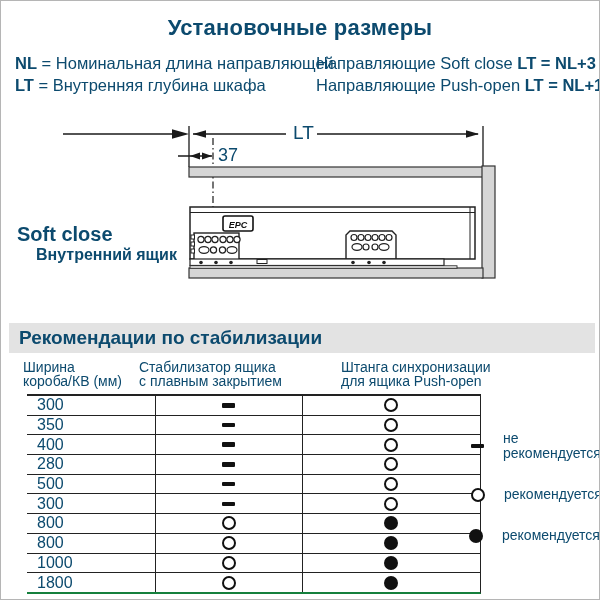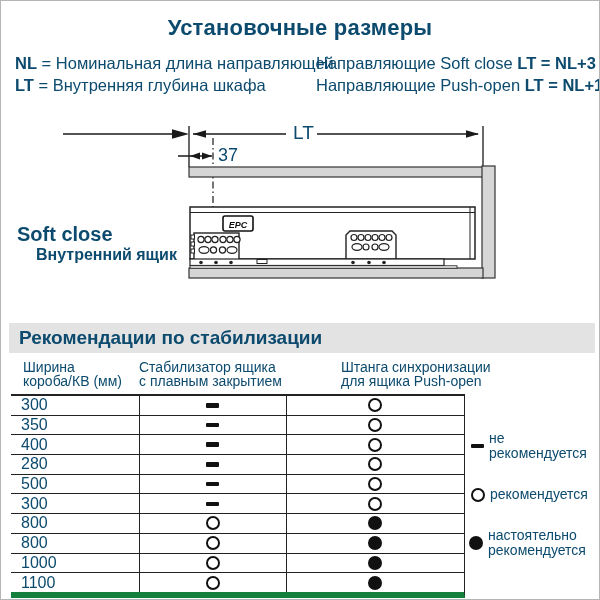--- a/index.html
+++ b/index.html
@@ -30,36 +30,36 @@
   .rec-header{
     position:absolute;top:0;left:8px;width:586px;height:30px;
     background:#e3e3e3;display:flex;align-items:center;
     font-size:19px;font-weight:bold;padding-left:10px;box-sizing:border-box;
   }
   .colhead{position:absolute;font-size:14px;line-height:14px;white-space:nowrap;}
   .colhead-1{top:37px;left:22px;}
   .colhead-2{top:37px;left:138px;}
   .colhead-3{top:37px;left:300px;margin-left:40px;}
   .grid{
-    position:absolute;top:71px;left:10px;width:453px;
-    border-top:2px solid #222;border-bottom:6px solid #15803d;border-right:1.6px solid #222;
+    position:absolute;top:71px;left:26px;width:453px;
+    border-top:2px solid #222;border-bottom:2px solid #15803d;border-right:1.6px solid #222;
     box-sizing:content-box;
   }
   .trow{display:flex;height:18.7px;align-items:center;border-top:1.4px solid #222;}
   .trow:first-child{border-top:none;}
   .c1{width:128px;padding-left:10px;font-size:16px;box-sizing:border-box;}
   .c2{width:147px;display:flex;justify-content:center;align-items:center;}
   .c3{width:178px;display:flex;justify-content:center;align-items:center;}
   .vline{position:absolute;top:0;bottom:0;width:1.4px;background:#222;}
   .vline-1{left:128px;}
   .vline-2{left:275px;}
   .sym-dash{display:inline-block;width:13px;height:4.5px;background:#111;border-radius:1px;}
   .sym-open{display:inline-block;width:10px;height:10px;border:2.4px solid #111;border-radius:50%;background:#fff;}
   .sym-filled{display:inline-block;width:14px;height:14px;background:#111;border-radius:50%;}
-  .legend-item{position:absolute;display:flex;align-items:center;gap:5px;font-size:14px;line-height:15px;}
+  .legend-item{position:absolute;display:flex;align-items:center;gap:19px;font-size:14px;line-height:15px;}
   .legend-1{top:108px;left:470px;}
   .legend-2{top:164px;left:470px;}
   .legend-3{top:205px;left:468px;}
   .legend-text{white-space:nowrap;}
 </style>
 </head>
 <body>
 
 <div class="page">
 
@@ -252,21 +252,21 @@
           <div class="trow">
             <div class="c1">1000</div>
             <div class="c2">
               <span class="sym-open"></span>
             </div>
             <div class="c3">
               <span class="sym-filled"></span>
             </div>
           </div>
           <div class="trow">
-            <div class="c1">1100</div>
+            <div class="c1">1800</div>
             <div class="c2">
               <span class="sym-open"></span>
             </div>
             <div class="c3">
               <span class="sym-filled"></span>
             </div>
           </div>
         </div>
     </div>
 
@@ -279,19 +279,18 @@
     </div>
     <div class="legend-item legend-2">
       <span class="sym-open"></span>
       <span class="legend-text">
         <div>рекомендуется</div>
       </span>
     </div>
     <div class="legend-item legend-3">
       <span class="sym-filled"></span>
       <span class="legend-text">
-        <div>настоятельно</div>
         <div>рекомендуется</div>
       </span>
     </div>
   </div>
 
 </div>
 
 </body></html>

